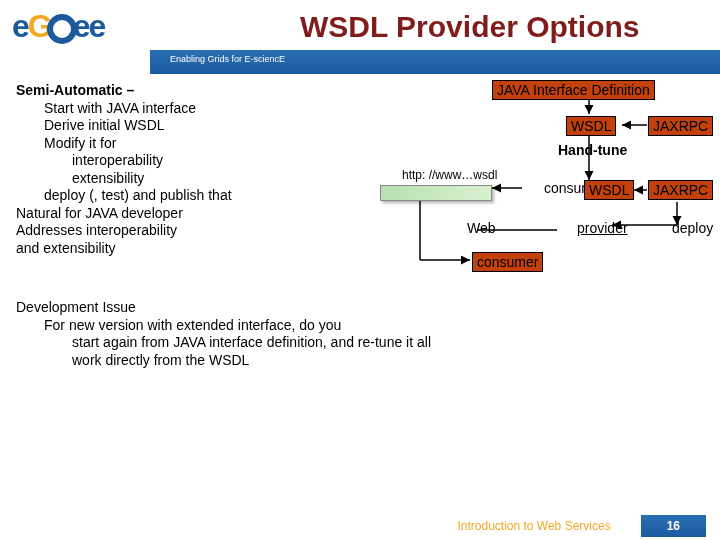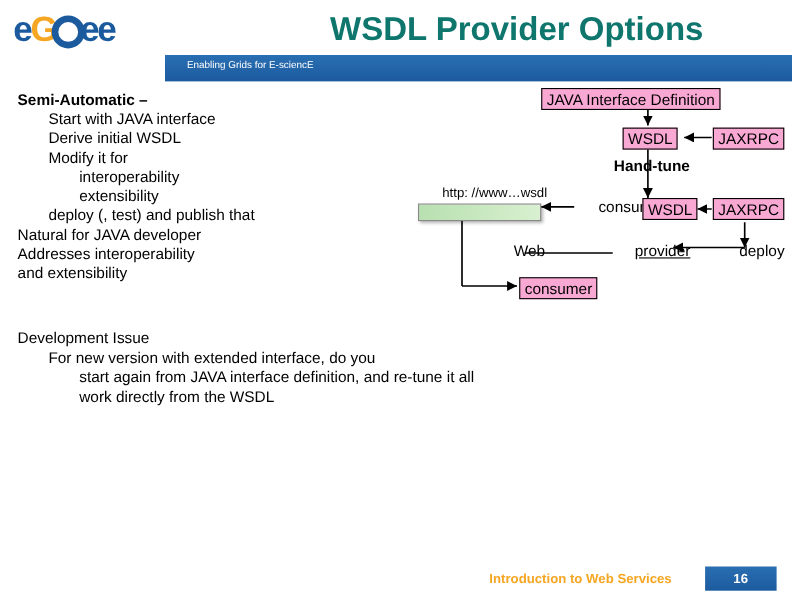--- a/index.html
+++ b/index.html
@@ -15,21 +15,21 @@
     position: relative;
     height: 62px;
     background: #fff;
   }
   .title {
     position: absolute;
     top: 10px;
     left: 300px;
     font-size: 30px;
     font-weight: bold;
-    color: #0f766e;
+    color: #7f1d1d;
   }
   .logo {
     position: absolute;
     top: 8px;
     left: 12px;
     width: 130px;
     height: 46px;
   }
   .blueband {
     position: absolute;
@@ -75,39 +75,39 @@
     position: absolute;
     top: 80px;
     right: 8px;
     width: 360px;
     height: 210px;
     font-size: 14px;
   }
   .box {
     position: absolute;
     border: 1px solid #000;
-    background: #f9a8d4;
+    background: #c2410c;
     padding: 1px 4px;
     text-align: right;
     white-space: nowrap;
   }
   .lbl { position: absolute; white-space: nowrap; padding-left: 20px; }
   .footer {
     position: absolute;
     bottom: 0;
     left: 0;
     right: 0;
     height: 28px;
     display: flex;
     align-items: center;
     padding: 0 14px;
     font-size: 12px;
   }
   .foot-left { font-weight: bold; color: #1c5a9e; }
-  .foot-right { margin-left: auto; font-weight: bold; color: #f5a623; }
+  .foot-right { margin-left: auto; font-weight: normal; color: #f5a623; }
   .foot-page {
     margin-left: 30px;
     background: linear-gradient(to bottom, #2a6fb3, #1c5a9e);
     color: #fff;
     padding: 4px 26px;
     font-weight: bold;
   }
   svg.arrows { position: absolute; top: 0; left: 0; width: 360px; height: 210px; }
   .greenbox {
     position: absolute;

